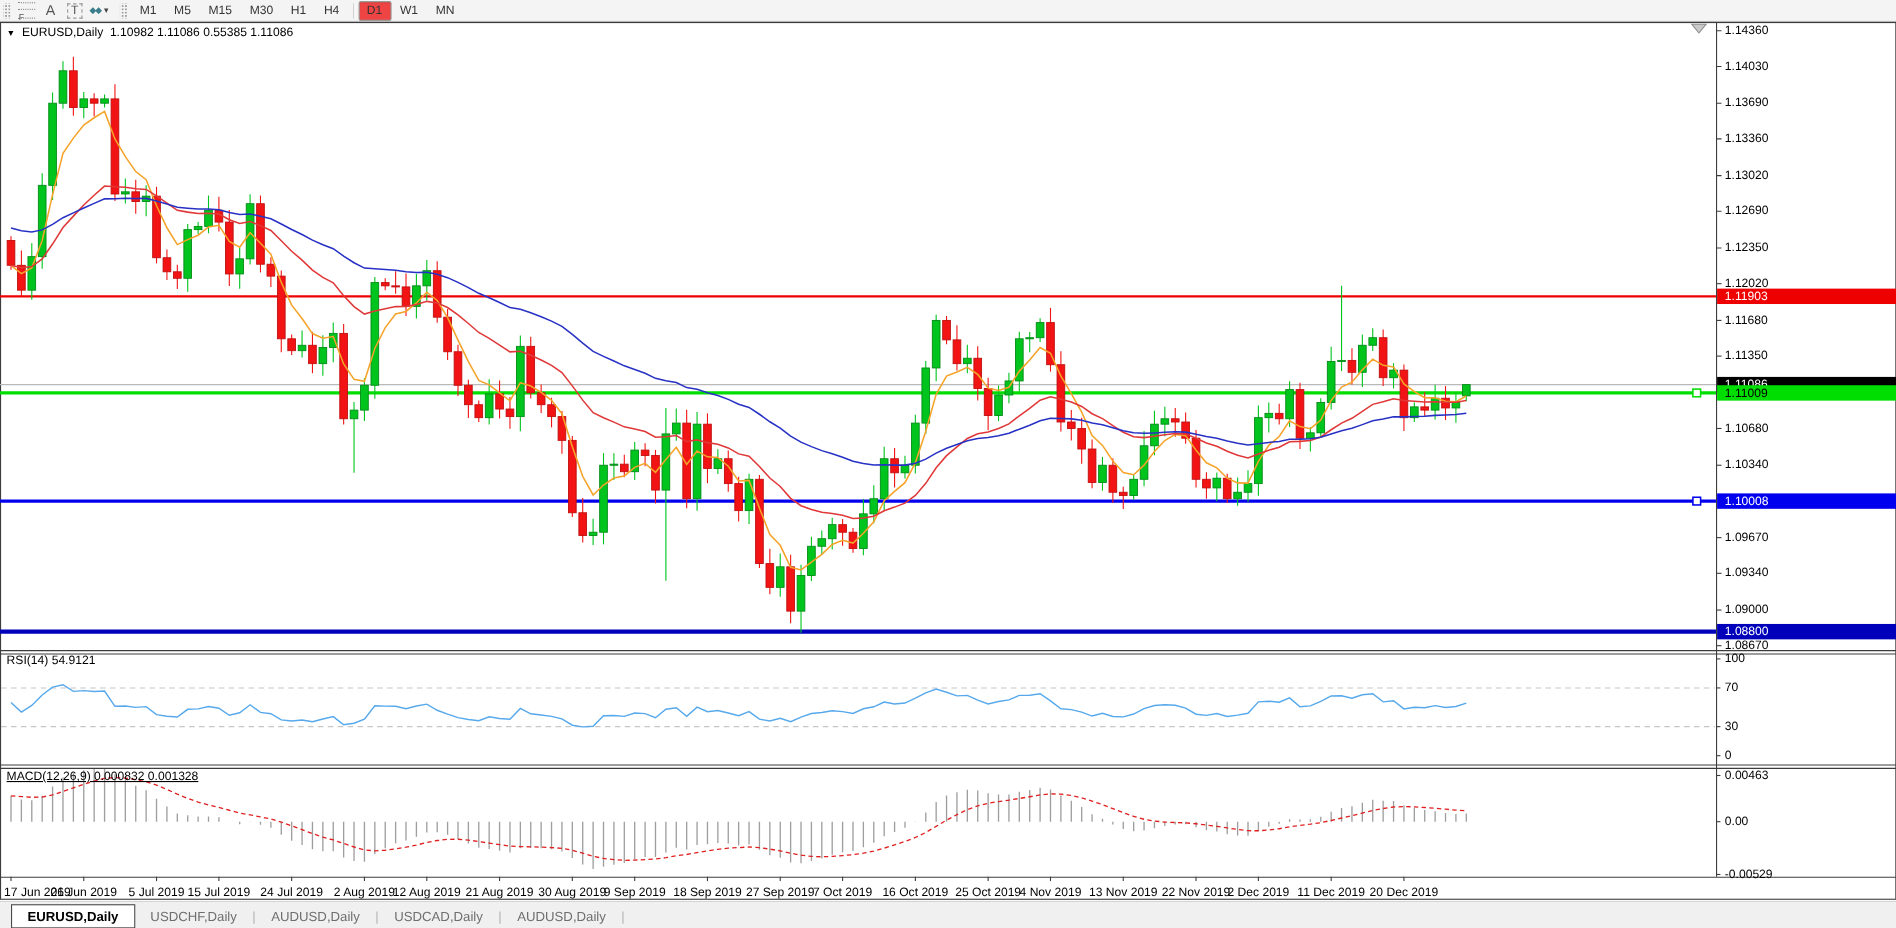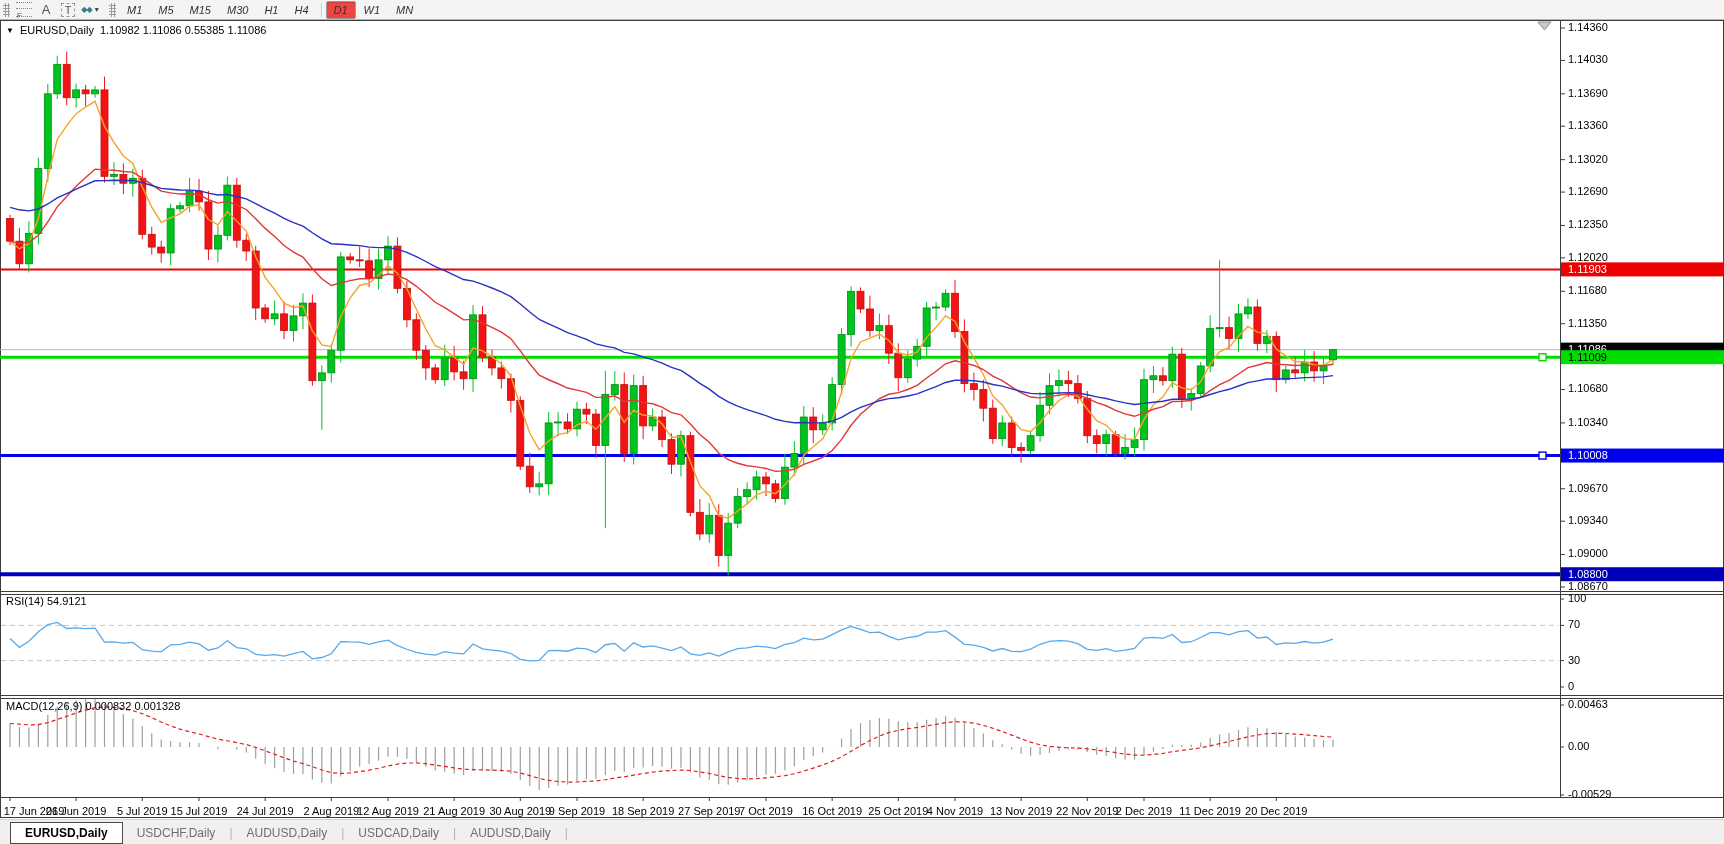--- a/index.html
+++ b/index.html
@@ -14,32 +14,32 @@
     background-size:3px 3px;background-position:1px 1px;}
   .tool-icon{height:16px;min-width:20px;display:flex;align-items:center;justify-content:center;
     margin:0 1px;cursor:pointer;color:#555;}
   .fib-box{position:relative;width:16px;height:13px;border-top:1px dotted #888;border-bottom:1px dotted #888;}
   .fib-box::before{content:"";position:absolute;left:0;right:0;top:5px;border-top:1px dotted #888;}
   .fib-f{position:absolute;left:1px;bottom:-4px;font-size:8px;color:#555;background:transparent;}
   .t-boxed{border:1px dashed #999;padding:0 3px;font-size:11px;line-height:12px;}
   .diamonds{font-size:8px;color:#3a7d8c;letter-spacing:-1px;}
   .caret{font-size:8px;color:#444;margin-left:3px;}
   .tf-btn{height:16px;padding:0 7px;display:flex;align-items:center;justify-content:center;
-    border:1px solid transparent;border-radius:2px;cursor:pointer;color:#333;font-style:italic;}
+    border:1px solid transparent;border-radius:2px;cursor:pointer;color:#333;}
   .tf-btn.active{background:#ef4444;border:1px solid #9a9a9a;box-shadow:inset 0 1px 1px rgba(0,0,0,.12);}
   .v-sep{width:1px;height:14px;background:#cfcfcf;margin:0 4px;box-shadow:1px 0 0 #fff;}
 
   
   #chart-root{position:absolute;left:0;top:20px;width:1476px;height:798px;}
   #chart-root svg{display:block;}
   .overlay-label{position:absolute;font-size:11px;color:#000;pointer-events:none;white-space:nowrap;}
   #main-title{left:6px;top:24px;display:flex;align-items:center;gap:6px;}
   #main-title .tri{font-size:8px;color:#000;}
   #rsi-label{left:6px;top:595px;}
-  #macd-label{left:6px;top:700px;}
+  #macd-label{left:6px;top:700px;text-decoration:underline;}
 
   
   .tabbar{position:absolute;left:0;top:819px;width:1724px;height:25px;background:#f0f0f0;
     border-top:1px solid #d4d4d4;display:flex;align-items:center;font-size:12px;color:#6e6e6e;}
   .tab{height:20px;display:flex;align-items:center;padding:0 14px;cursor:pointer;white-space:nowrap;}
   .tab.active{background:#fff;border:1px solid #4a4a4a;color:#000;font-weight:600;margin-left:10px;}
   .tab-sep{color:#b4b4b4;}
 </style>
 </head>
 <body>

